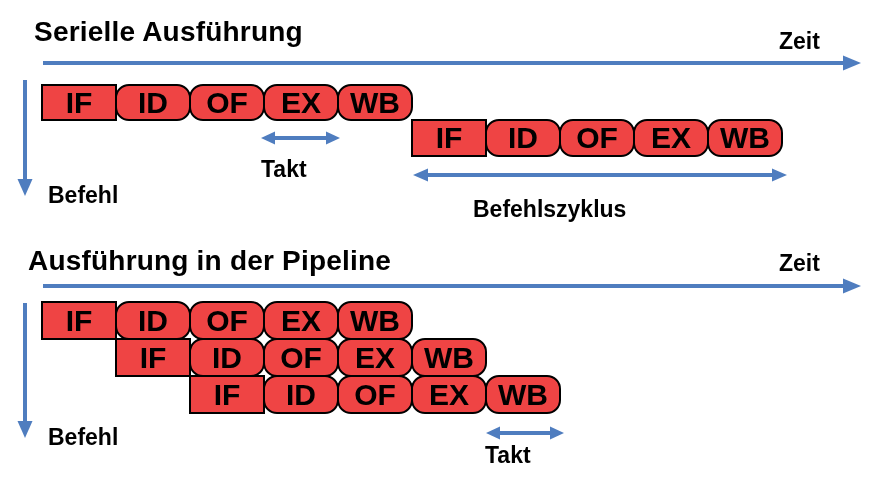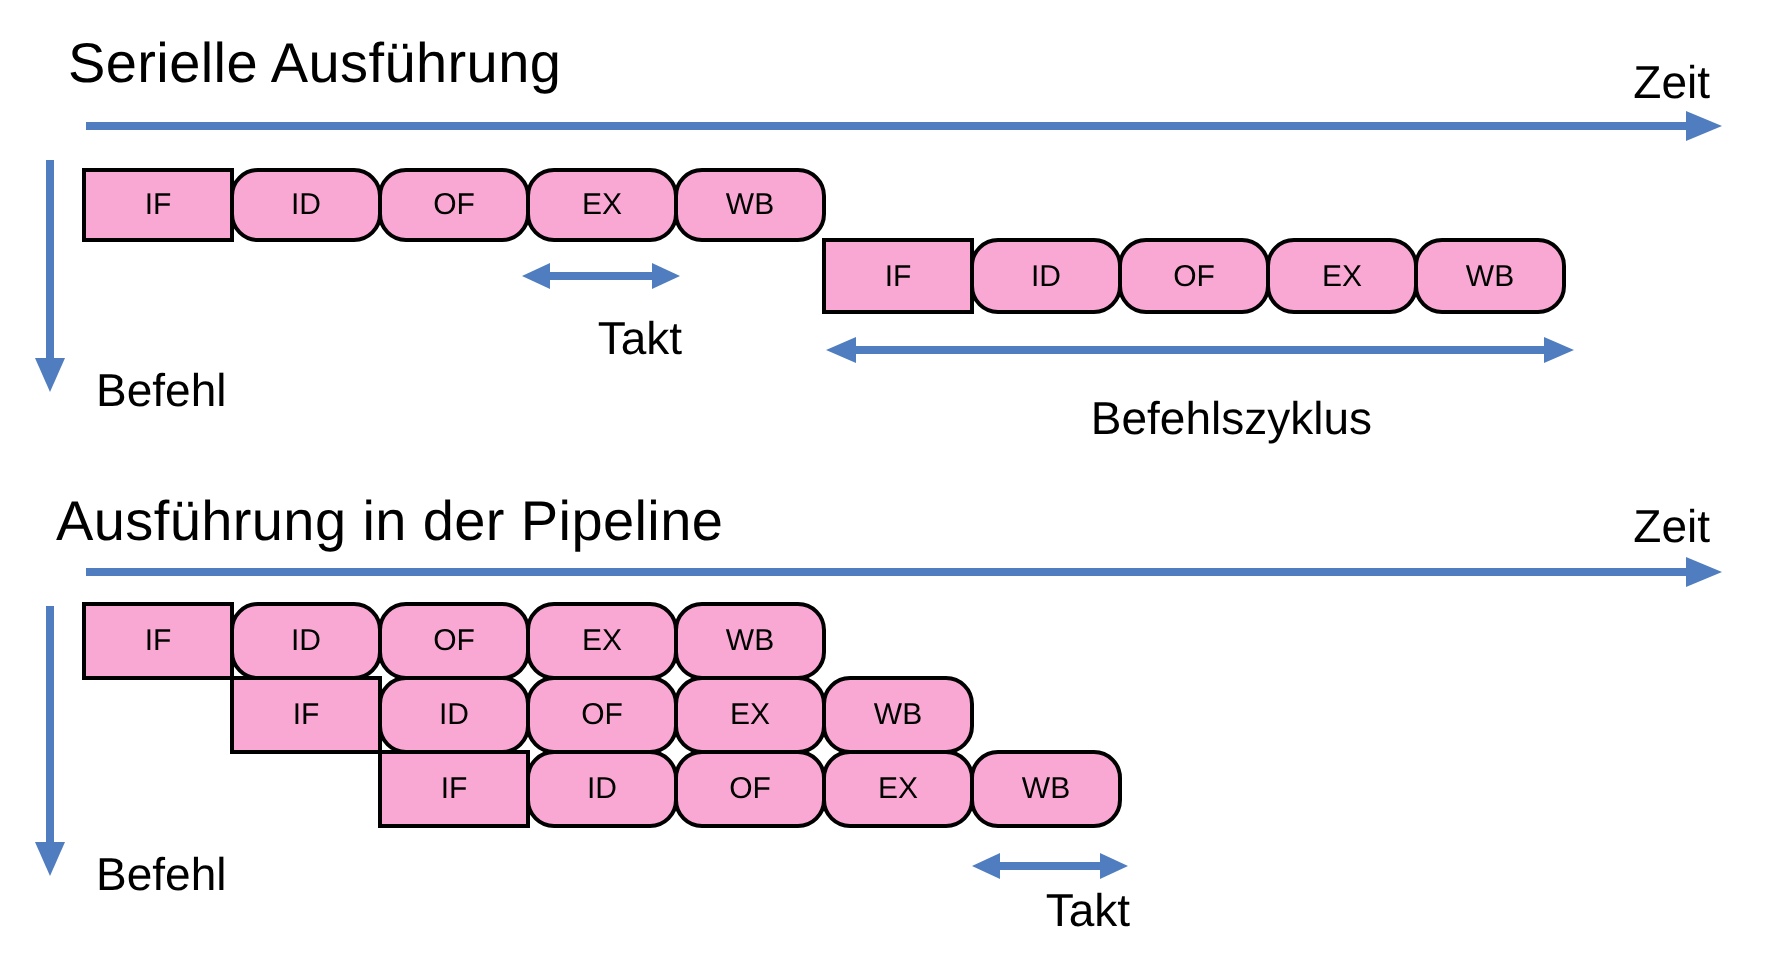--- a/index.html
+++ b/index.html
@@ -7,54 +7,55 @@
     padding: 0;
     background: #ffffff;
     font-family: "Liberation Sans", "DejaVu Sans", sans-serif;
   }
   .canvas {
     position: relative;
     width: 887px;
     height: 483px;
     background: #ffffff;
     overflow: hidden;
+    font-weight: bold;
   }
   .overlay {
     position: absolute;
     left: 0;
     top: 0;
     pointer-events: none;
   }
   .heading {
     position: absolute;
     font-size: 28px;
     color: #000000;
     white-space: nowrap;
     letter-spacing: 0.2px;
   }
   .label {
     position: absolute;
     font-size: 23px;
     color: #000000;
     white-space: nowrap;
   }
-  .label.centered { text-align: right; }
+  .label.centered { text-align: left; }
   .stage-row {
     position: absolute;
     display: flex;
   }
   .stage-cell {
     width: 76px;
     box-sizing: border-box;
     border: 2px solid #000000;
-    background: #f9a8d4;
+    background: #ef4444;
     display: flex;
     align-items: center;
     justify-content: center;
-    font-size: 15px;
+    font-size: 30px;
     color: #000000;
   }
   .stage-cell + .stage-cell { margin-left: -2px; border-radius: 14px; }
   .row-h37 .stage-cell { height: 37px; }
   .row-h38 .stage-cell { height: 38px; }
   .row-h39 .stage-cell { height: 39px; }
 </style>
 </head>
 <body>
 
@@ -118,21 +119,21 @@
     <div class="stage-cell">ID</div>
     <div class="stage-cell">OF</div>
     <div class="stage-cell">EX</div>
     <div class="stage-cell">WB</div>
   </div>
 
   <div class="label centered" style="left:261px; top:156px; width:80px;">Takt</div>
 
   <div class="label" style="left:48px; top:182px;">Befehl</div>
 
-  <div class="label centered" style="left:486px; top:196px; width:200px;">Befehlszyklus</div>
+  <div class="label centered" style="left:473px; top:196px; width:200px;">Befehlszyklus</div>
 
   <div class="heading" style="left:28px; top:245px;">Ausführung in der Pipeline</div>
 
   <div class="label centered" style="left:779px; top:250px; width:76px;">Zeit</div>
 
   <div class="stage-row row-h39" style="left:41px; top:301px;">
     <div class="stage-cell">IF</div>
     <div class="stage-cell">ID</div>
     <div class="stage-cell">OF</div>
     <div class="stage-cell">EX</div>

